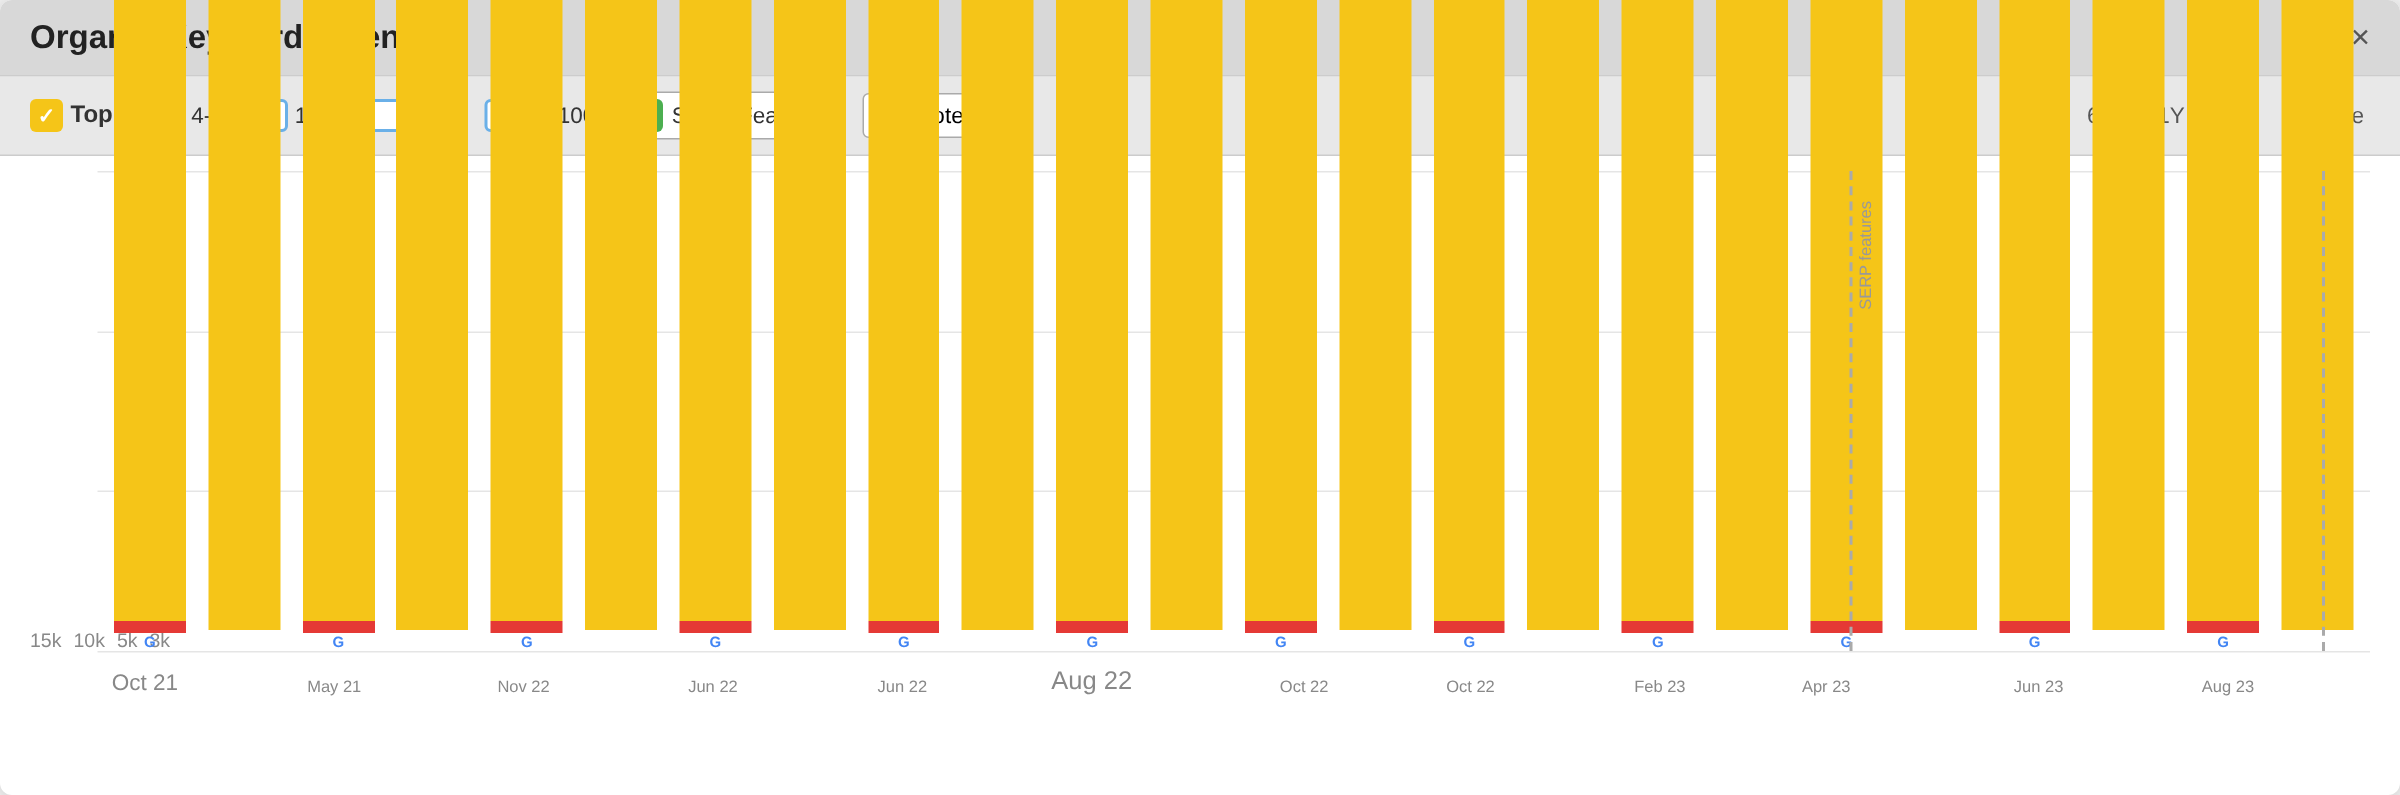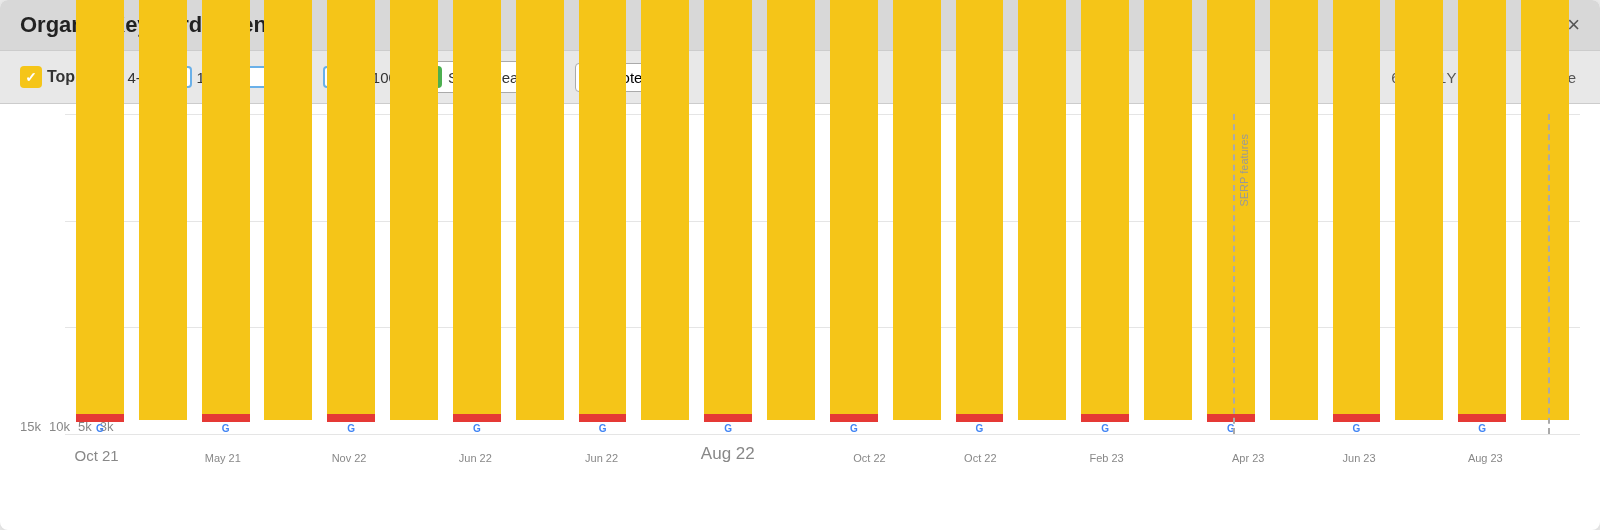--- a/index.html
+++ b/index.html
@@ -311,21 +311,21 @@
           <span style="flex: 1 1 0%; font-size: 11px; color: rgb(136, 136, 136); text-align: center;">Jun 22</span>
           <span style="flex: 1 1 0%; font-size: 11px; color: rgb(136, 136, 136); text-align: center;"></span>
           <span style="flex: 1 1 0%; font-size: 17px; color: rgb(136, 136, 136); text-align: center;">Aug 22</span>
           <span style="flex: 1 1 0%; font-size: 11px; color: rgb(136, 136, 136); text-align: center;"></span>
           <span style="flex: 1 1 0%; font-size: 11px; color: rgb(136, 136, 136); text-align: right;">Oct 22</span>
           <span style="flex: 1 1 0%; font-size: 11px; color: rgb(136, 136, 136); text-align: center;"></span>
           <span style="flex: 1 1 0%; font-size: 11px; color: rgb(136, 136, 136); text-align: center;">Oct 22</span>
           <span style="flex: 1 1 0%; font-size: 11px; color: rgb(136, 136, 136); text-align: center;"></span>
           <span style="flex: 1 1 0%; font-size: 11px; color: rgb(136, 136, 136); text-align: center;">Feb 23</span>
           <span style="flex: 1 1 0%; font-size: 11px; color: rgb(136, 136, 136); text-align: center;"></span>
-          <span style="flex: 1 1 0%; font-size: 11px; color: rgb(136, 136, 136); text-align: right;">Apr 23</span>
+          <span style="flex: 1 1 0%; font-size: 11px; color: rgb(136, 136, 136); text-align: left;">Apr 23</span>
           <span style="flex: 1 1 0%; font-size: 11px; color: rgb(136, 136, 136); text-align: center;"></span>
           <span style="flex: 1 1 0%; font-size: 11px; color: rgb(136, 136, 136); text-align: center;">Jun 23</span>
           <span style="flex: 1 1 0%; font-size: 11px; color: rgb(136, 136, 136); text-align: center;"></span>
           <span style="flex: 1 1 0%; font-size: 11px; color: rgb(136, 136, 136); text-align: center;">Aug 23</span>
           <span style="flex: 1 1 0%; font-size: 11px; color: rgb(136, 136, 136); text-align: center;"></span>
         </div>
     </div>
   </div>
 </div>
 

